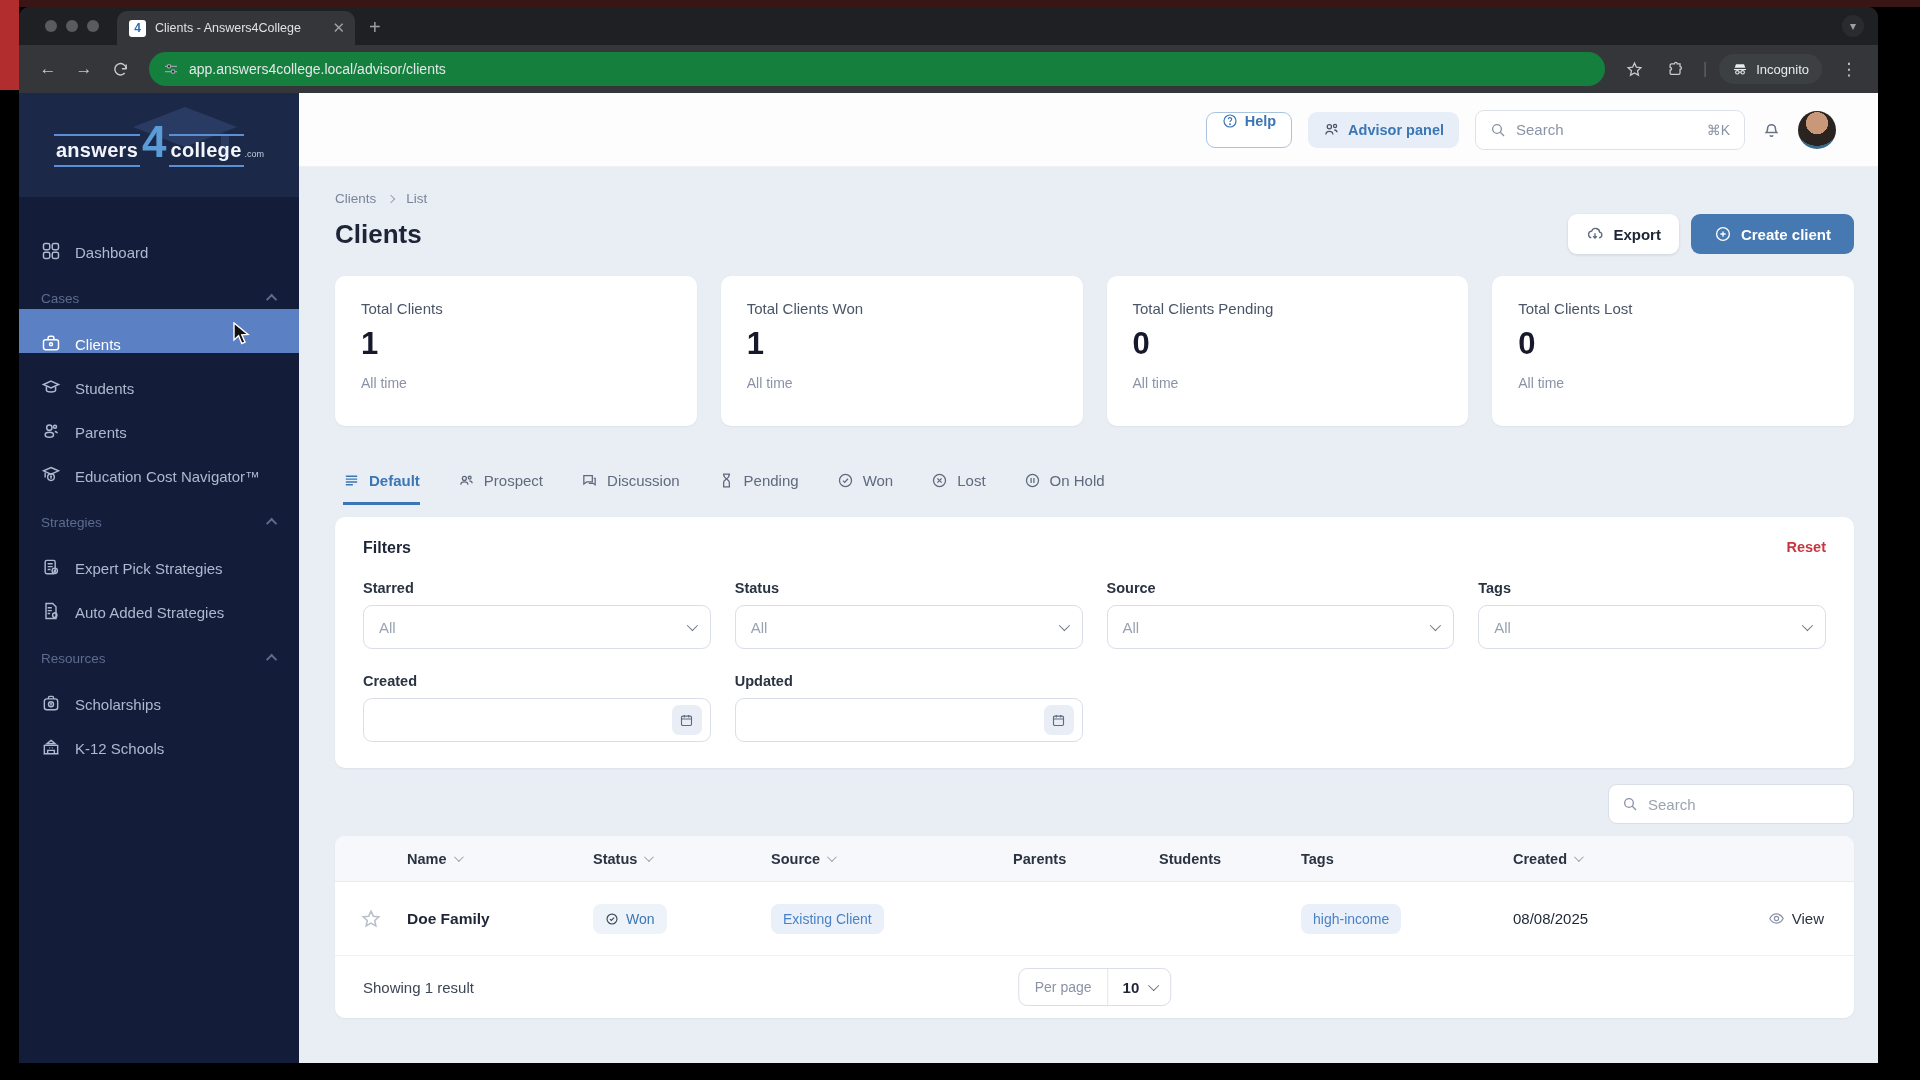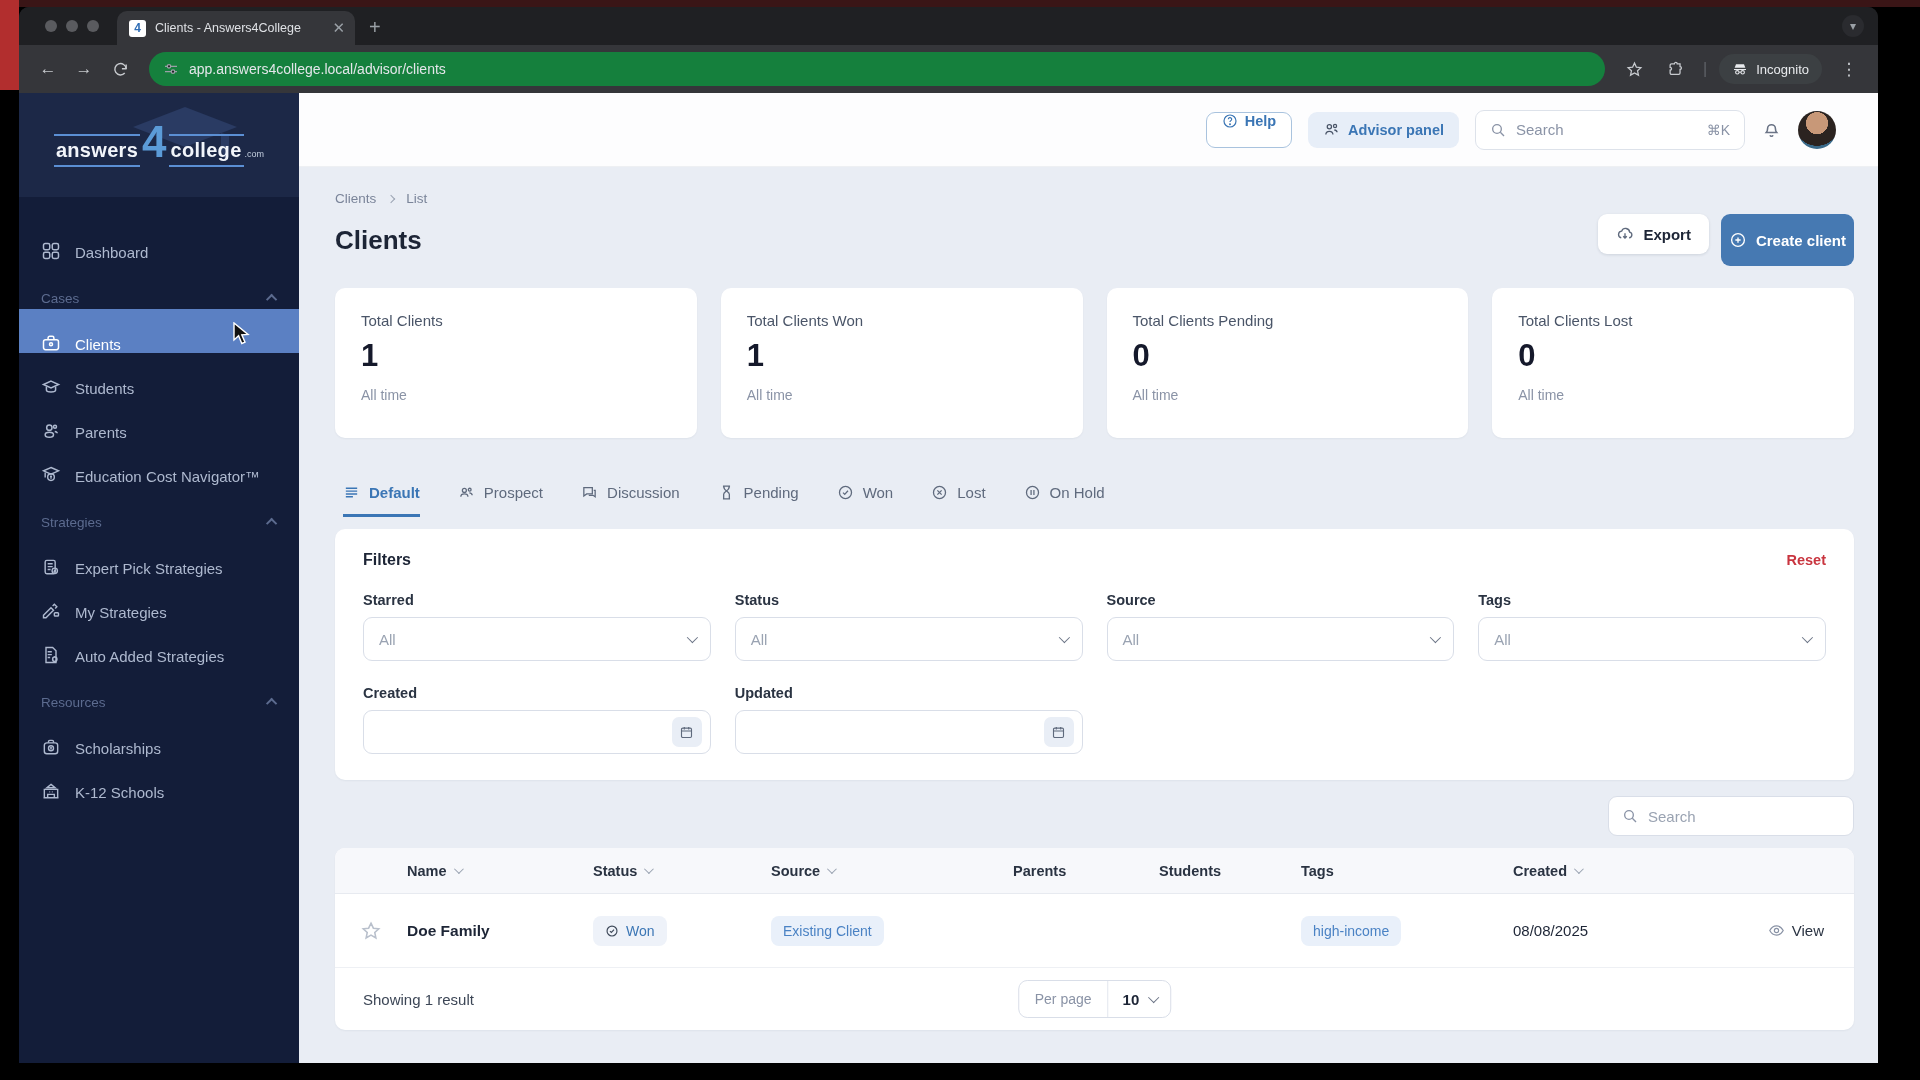--- a/index.html
+++ b/index.html
@@ -87,38 +87,38 @@
 
   .crumbs { display:flex; align-items:center; gap:12px; font-size:13.5px; color:#7a8499; }
   .crumb-sep { width:6px; height:6px; border-right:1.5px solid #9aa3b2; border-top:1.5px solid #9aa3b2;
     transform:rotate(45deg); }
   .title-row { display:flex; align-items:center; justify-content:space-between; margin-top:8px; }
   .page-title { font-size:26px; font-weight:bold; color:#1d2536; }
   .title-actions { display:flex; gap:12px; }
   .btn-export { height:40px; background:#fff; border:none; border-radius:9px; padding:0 18px;
     box-shadow:0 1px 3px rgba(20,30,60,.12); font-size:15px; font-weight:bold; color:#1d2536;
     display:flex; align-items:center; gap:9px; }
-  .btn-create { height:52px; background:#4679b2; border:none; border-radius:9px; padding:0 8px;
+  .btn-create { height:40px; background:#4679b2; border:none; border-radius:9px; padding:0 23px;
     font-size:15px; font-weight:bold; color:#fff; display:flex; align-items:center; gap:9px; }
 
   .stats { display:flex; gap:24px; margin-top:22px; }
   .card { flex:1; background:#fff; border-radius:10px; height:150px; padding:24px 26px;
     box-shadow:0 1px 2px rgba(20,30,60,.05); }
   .card .lbl { font-size:15px; color:#4a5568; }
   .card .val { font-size:31px; font-weight:bold; color:#15192b; margin-top:9px; }
   .card .per { font-size:14px; color:#8a93a6; margin-top:13px; }
 
   .tabs { display:flex; gap:38px; margin-top:46px; padding-left:8px; }
   .tabi { display:flex; align-items:center; gap:9px; font-size:15px; color:#5f6a7d; padding-bottom:13px;
     border-bottom:3px solid transparent; }
   .tabi.active { color:#3b76b5; border-bottom-color:#3b76b5; font-weight:bold; }
 
   .filters-card { background:#fff; border-radius:10px; margin-top:12px; padding:22px 28px 26px;
     box-shadow:0 1px 2px rgba(20,30,60,.05); }
-  .filters-head { display:flex; justify-content:space-between; align-items:center; }
+  .filters-head { display:flex; justify-content:space-between; align-items:flex-start; }
   .filters-title { font-size:16px; font-weight:bold; color:#1d2536; }
   .reset { font-size:14.5px; font-weight:bold; color:#c9353f; }
   .fgrid { display:grid; grid-template-columns:repeat(4,1fr); gap:24px; margin-top:23px; }
   .flabel { font-size:14.5px; color:#2a3342; font-weight:bold; margin-bottom:9px; }
   .fselect { height:44px; border:1px solid #d9dee8; border-radius:9px; display:flex; align-items:center;
     justify-content:space-between; padding:0 15px; background:#fff; }
   .fselect .val { color:#9aa3b2; font-size:15px; }
   .chev-dn { width:8px; height:8px; border-right:1.8px solid #6b7486; border-bottom:1.8px solid #6b7486;
     transform:rotate(45deg) translateY(-2px); }
   .fdate { height:44px; border:1px solid #d9dee8; border-radius:9px; display:flex; align-items:center;
@@ -301,28 +301,20 @@
           <svg width="20" height="20" viewBox="0 0 24 24" fill="none" stroke="currentColor" stroke-width="1.7">
             <rect x="5" y="4" width="12" height="16" rx="2"></rect>
               <path d="M8 8h6M8 11.5h6M8 15h3.5"></path>
               <circle cx="16.5" cy="16.5" r="3.2"></circle>
               <path d="M15.2 16.5l1 1 1.7-1.8"></path>
             </svg>
           <span>Expert Pick Strategies</span>
         </div>
         <div class="nav-item">
           <svg width="20" height="20" viewBox="0 0 24 24" fill="none" stroke="currentColor" stroke-width="1.7">
-            <path d="M3 17l9-9 3 3-9 9H3z"></path>
-              <path d="M14 6l2-2 3 3-2 2"></path>
-              <rect x="16" y="14" width="5" height="4" rx="1"></rect>
-            </svg>
-          <span>My Strategies</span>
-        </div>
-        <div class="nav-item">
-          <svg width="20" height="20" viewBox="0 0 24 24" fill="none" stroke="currentColor" stroke-width="1.7">
             <path d="M6 3h8l4 4v14H6z"></path>
               <path d="M8 8h5M8 11.5h5M8 15h3"></path>
               <circle cx="16.5" cy="17" r="2.6"></circle>
               <path d="M16.5 13.6v1M16.5 19.4v1M13.7 17h1M18.3 17h1"></path>
             </svg>
           <span>Auto Added Strategies</span>
         </div>
 
         <div class="sect">
           <span>Resources</span>

